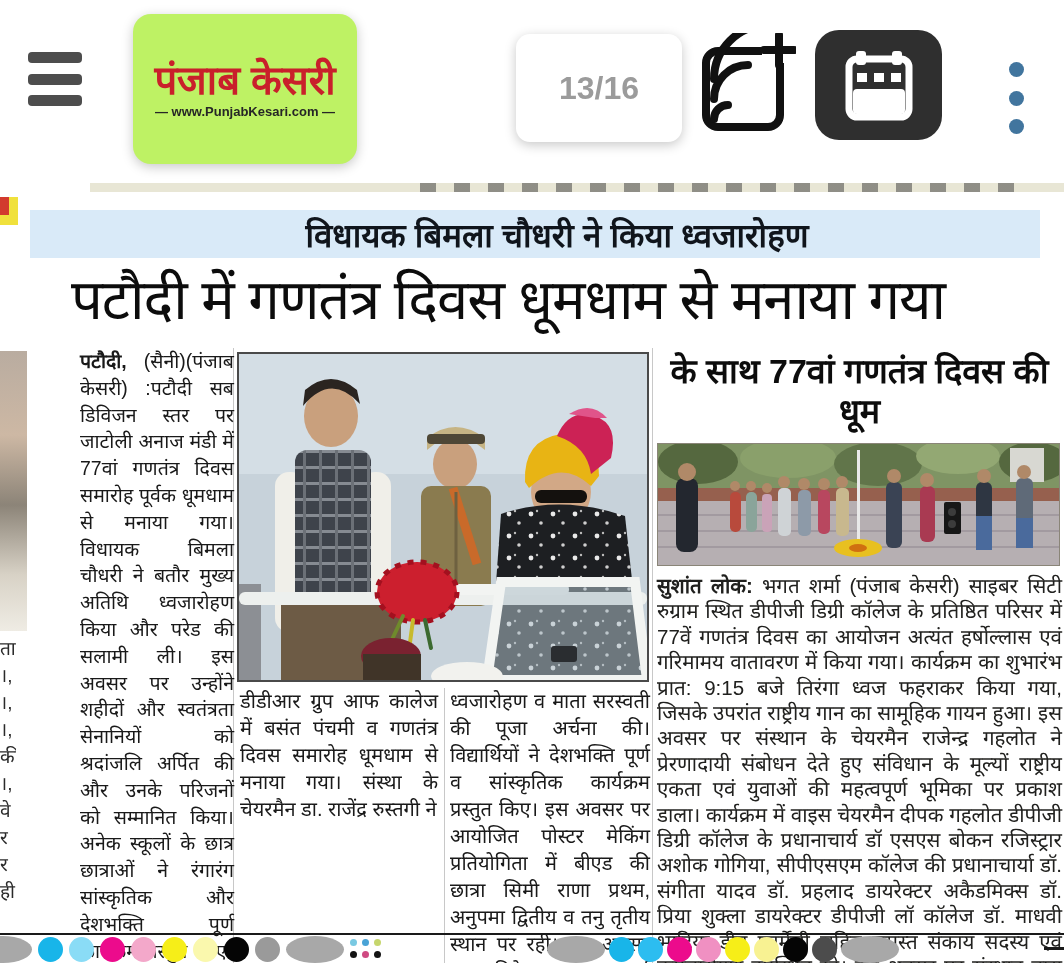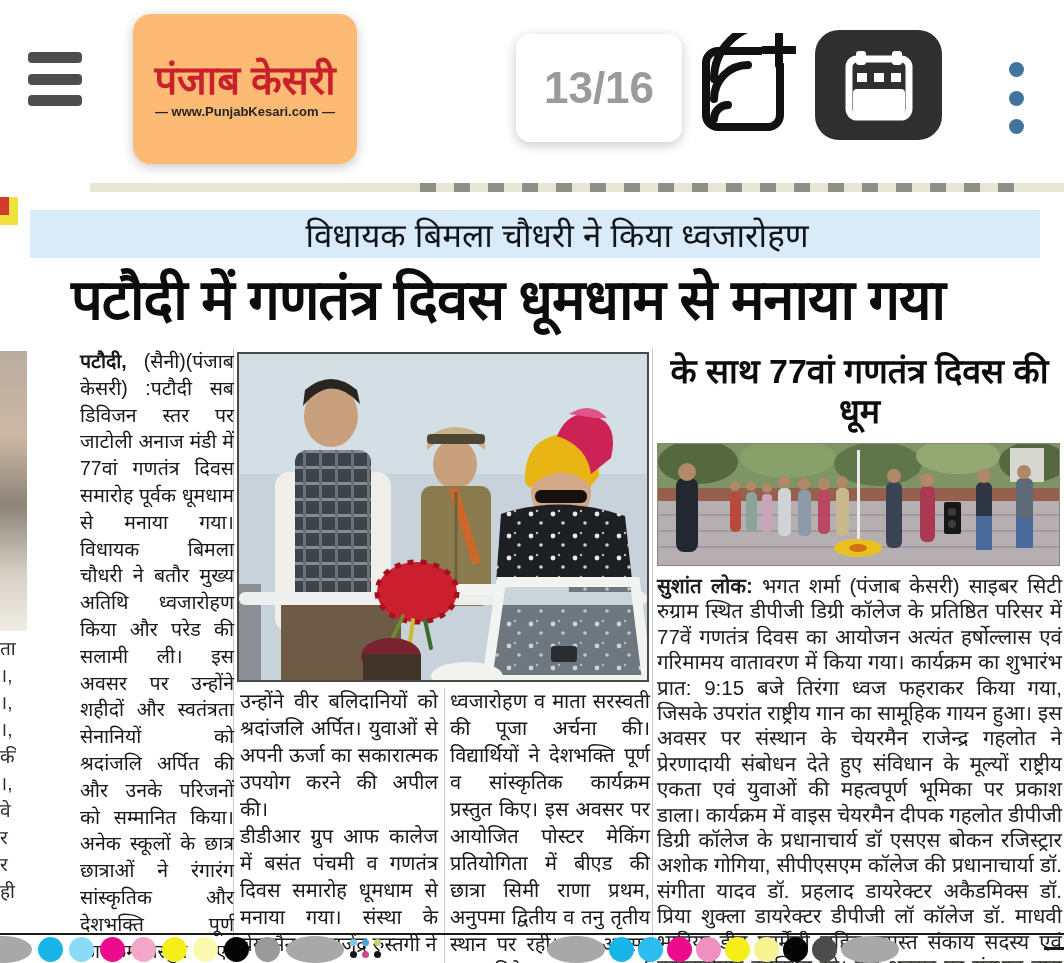--- a/index.html
+++ b/index.html
@@ -4,49 +4,49 @@
 <style>
   html,body{margin:0;padding:0;background:#ffffff;}
   #app{position:relative;width:1064px;height:963px;overflow:hidden;background:#ffffff;
        font-family:"Liberation Sans","DejaVu Sans",sans-serif;color:#1c1c1c;}
 
   
   .toolbar{position:absolute;top:0;left:0;width:1064px;height:183px;background:#ffffff;}
   .hamburger{position:absolute;left:28px;top:52px;width:54px;height:54px;display:flex;
              flex-direction:column;justify-content:space-between;cursor:pointer;}
   .hamburger span{display:block;height:11px;border-radius:4px;background:#4d4d4d;}
-  .logo-card{position:absolute;left:133px;top:14px;width:224px;height:150px;background:#fdba74;
+  .logo-card{position:absolute;left:133px;top:14px;width:224px;height:150px;background:#bef264;
              border-radius:18px;box-shadow:0 3px 12px rgba(0,0,0,.22);display:flex;flex-direction:column;
              align-items:center;justify-content:center;gap:4px;cursor:pointer;}
   .logo-title{font-size:40px;font-weight:800;color:#c9202b;line-height:1;}
   .logo-sub{font-size:13px;font-weight:600;color:#262626;}
   .page-card{position:absolute;left:516px;top:34px;width:166px;height:108px;background:#fff;
              border-radius:14px;box-shadow:0 3px 12px rgba(0,0,0,.22);display:flex;align-items:center;
              justify-content:center;cursor:pointer;}
-  .page-card span{font-size:44px;font-weight:700;color:#9b9b9b;}
+  .page-card span{font-size:32px;font-weight:700;color:#9b9b9b;}
   .clip-btn{position:absolute;left:700px;top:33px;width:96px;height:104px;cursor:pointer;}
   .cal-btn{position:absolute;left:815px;top:30px;width:127px;height:110px;background:#2f2f2f;
            border-radius:24px;display:flex;align-items:center;justify-content:center;cursor:pointer;}
   .overflow{position:absolute;left:1008px;top:62px;width:16px;height:72px;display:flex;flex-direction:column;
             justify-content:space-between;align-items:center;cursor:pointer;}
   .overflow i{width:15px;height:15px;border-radius:50%;background:#41759e;}
 
   
   .paper{position:absolute;top:183px;left:0;width:1064px;height:752px;background:#ffffff;}
   .topstrip{position:absolute;left:90px;top:0;width:974px;height:9px;background:#e8e6d5;}
   .topstrip .dashes{position:absolute;left:330px;top:0;width:600px;height:9px;
      background:repeating-linear-gradient(90deg,rgba(70,70,70,.55) 0 16px,transparent 16px 34px);}
   .corner-mark{position:absolute;left:0;top:14px;width:18px;height:28px;background:#f0e13c;}
   .corner-mark i{position:absolute;left:0;top:0;width:9px;height:18px;background:#d23a2e;display:block;}
 
   .kicker{position:absolute;left:30px;top:27px;width:1010px;height:48px;background:#d9eaf8;
           display:flex;align-items:center;justify-content:center;}
-  .kicker span{font-size:33px;font-weight:400;color:#10151c;letter-spacing:0;margin-left:44px;}
+  .kicker span{font-size:33px;font-weight:700;color:#10151c;letter-spacing:0;margin-left:44px;}
   .headline{position:absolute;left:0;top:76px;width:1016px;text-align:center;font-size:56px;
-            font-weight:700;color:#0c0c0c;letter-spacing:-1px;white-space:nowrap;}
+            font-weight:400;color:#0c0c0c;letter-spacing:-1px;white-space:nowrap;}
 
   
   .edge-photo{position:absolute;left:0;top:168px;width:27px;height:280px;
       background:linear-gradient(180deg,#b9aca0 0%,#cdb8a4 30%,#8c8478 55%,#d8d2c6 80%,#efece4 100%);}
   .edge-frags{position:absolute;left:0;top:452px;width:16px;overflow:hidden;font-size:19px;
               line-height:27px;color:#2a2a2a;}
   .edge-frags .frag{display:block;height:27px;}
 
   
   .colL{position:absolute;left:80px;top:165px;width:154px;font-size:19.5px;line-height:26.8px;
@@ -229,21 +229,20 @@
           <line x1="186" y1="266" x2="192" y2="294" stroke="#3c6a30"></line>
         </g>
 
         <ellipse cx="152" cy="302" rx="30" ry="18" fill="#7a2230"></ellipse>
         <rect x="124" y="300" width="58" height="26" fill="#403428"></rect>
         <ellipse cx="228" cy="322" rx="36" ry="14" fill="#f2f2ee"></ellipse>
       </svg>
     </div>
 
     <div class="colA">
-      <p>उन्होंने वीर बलिदानियों को श्रदांजलि अर्पित। युवाओं से अपनी ऊर्जा का सकारात्मक उपयोग करने की अपील की।</p>
       <p>डीडीआर ग्रुप आफ कालेज में बसंत पंचमी व गणतंत्र दिवस समारोह धूमधाम से मनाया गया। संस्था के चेयरमैन डा. राजेंद्र रुस्तगी ने</p>
     </div>
     <div class="colB">
       <p>ध्वजारोहण व माता सरस्वती की पूजा अर्चना की। विद्यार्थियों ने देशभक्ति पूर्ण व सांस्कृतिक कार्यक्रम प्रस्तुत किए। इस अवसर पर आयोजित पोस्टर मेकिंग प्रतियोगिता में बीएड की छात्रा सिमी राणा प्रथम, अनुपमा द्वितीय व तनु तृतीय स्थान पर रही। इस अवसर पर निदेशक डा. वर्षा रूस्तगी, प्राचार्या डा. रेनु कादयान, डा. प्रवीण छिल्लर सहित अन्य प्रमुख लोग उपस्थित थे।</p>
     </div>
 
     <div class="rart">
       <div class="rhead">
         <div>के साथ 77वां गणतंत्र दिवस की धूम</div>
       </div>

